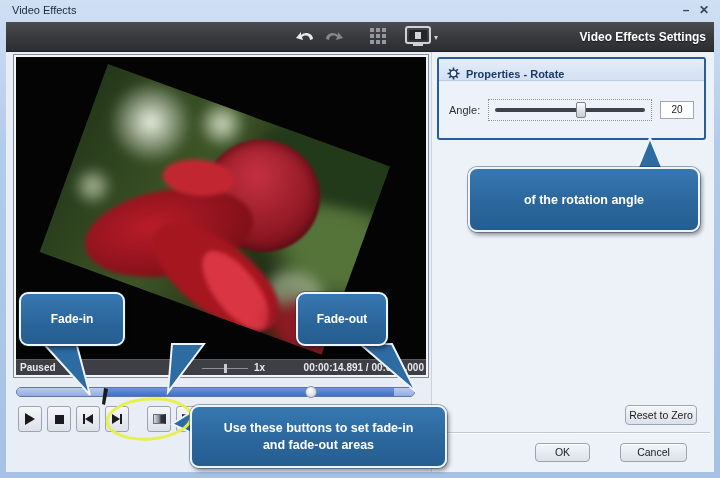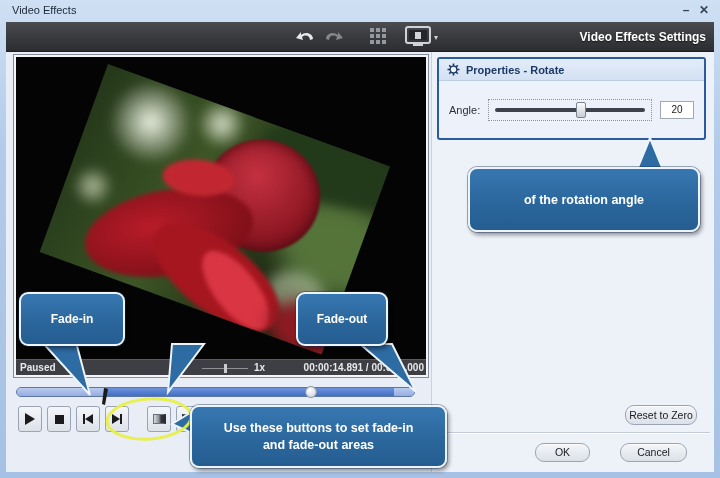--- a/index.html
+++ b/index.html
@@ -74,33 +74,33 @@
   .i-bar { width:2px; height:10px; background:#1b1b1d; }
   .i-tri-l { width:0; height:0; border-right:8px solid #1b1b1d; border-top:5px solid transparent; border-bottom:5px solid transparent; }
   .i-tri-r { width:0; height:0; border-left:8px solid #1b1b1d; border-top:5px solid transparent; border-bottom:5px solid transparent; }
   .i-fadein { width:13px; height:10px; background:linear-gradient(90deg,#d8dce2,#8a8f98 55%,#30333a 80%); border:1px solid #6a707a; border-right:3px solid #2a2d33; }
   .i-fadeout { width:13px; height:10px; background:linear-gradient(90deg,#30333a 20%,#8a8f98 45%,#d8dce2); border:1px solid #6a707a; border-left:3px solid #2a2d33; }
 
   
   .props { position:absolute; left:431px; top:5px; width:269px; height:83px;
     border:2px solid #2a5b9c; border-radius:3px; background:#edf2fa; overflow:hidden; }
   .props-header { height:22px; background:linear-gradient(180deg,#e4edf9,#d3e1f3);
-    border-bottom:1px solid #bccde6; display:flex; align-items:center; padding-left:8px; gap:6px;
+    border-bottom:1px solid #bccde6; display:flex; align-items:flex-end; padding-left:8px; gap:6px;
     font-size:11px; font-weight:bold; color:#1d3a66; }
   .props-body { display:flex; align-items:center; padding:0 10px; height:58px; gap:8px;justify-content:space-between; }
   .angle-label { font-size:11px; color:#2a2f3a; }
   .slider-wrap { flex:1; border:1px dotted #8a93a2; padding:8px 6px; position:relative; }
   .slider-track { height:4px; background:#3f414c; border-radius:2px; position:relative; }
   .slider-handle { position:absolute; top:-6px; width:10px; height:16px; border-radius:2px;
     background:linear-gradient(180deg,#fafbfc,#c9cdd5); border:1px solid #7a828e; margin-left:-5px; }
   .angle-value { width:34px; height:18px; background:#ffffff; border:1px solid #a0a8b4;
     font-size:10px; text-align:center; line-height:16px; color:#222; }
 
   
-  .btn { position:absolute; border:1px solid #9aa4b2; border-radius:9px;
+  .btn { position:absolute; border:1px solid #9aa4b2; border-radius:4px;
     background:linear-gradient(180deg,#f3f5f8,#dce1e9);
     font-size:10.5px; color:#1c1c1e; text-align:center; cursor:default;
     box-shadow:inset 0 1px 0 rgba(255,255,255,.8); }
   .btn-reset { left:619px; top:353px; width:72px; height:20px; line-height:18px; }
   .btn-ok { left:529px; top:391px; width:55px; height:19px; line-height:17px; }
   .btn-cancel { left:614px; top:391px; width:67px; height:19px; line-height:17px; }
   .divider { position:absolute; left:431px; top:380px; width:273px; height:2px;
     border-top:1px solid #c2cbd8; border-bottom:1px solid #ffffff; }
 
   

